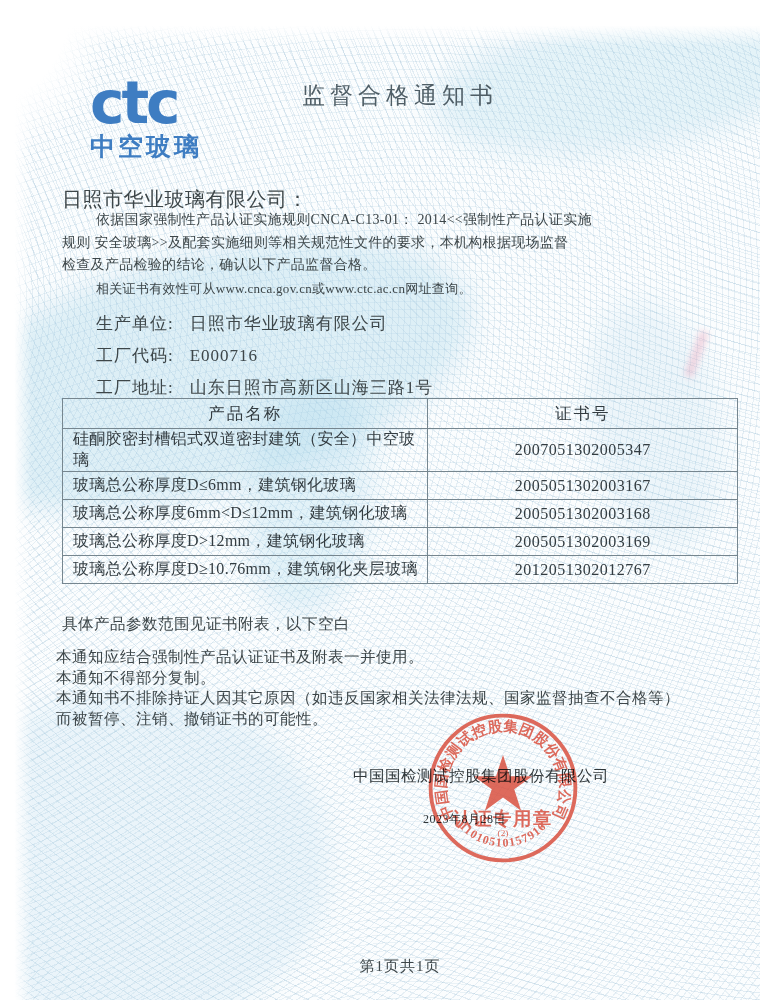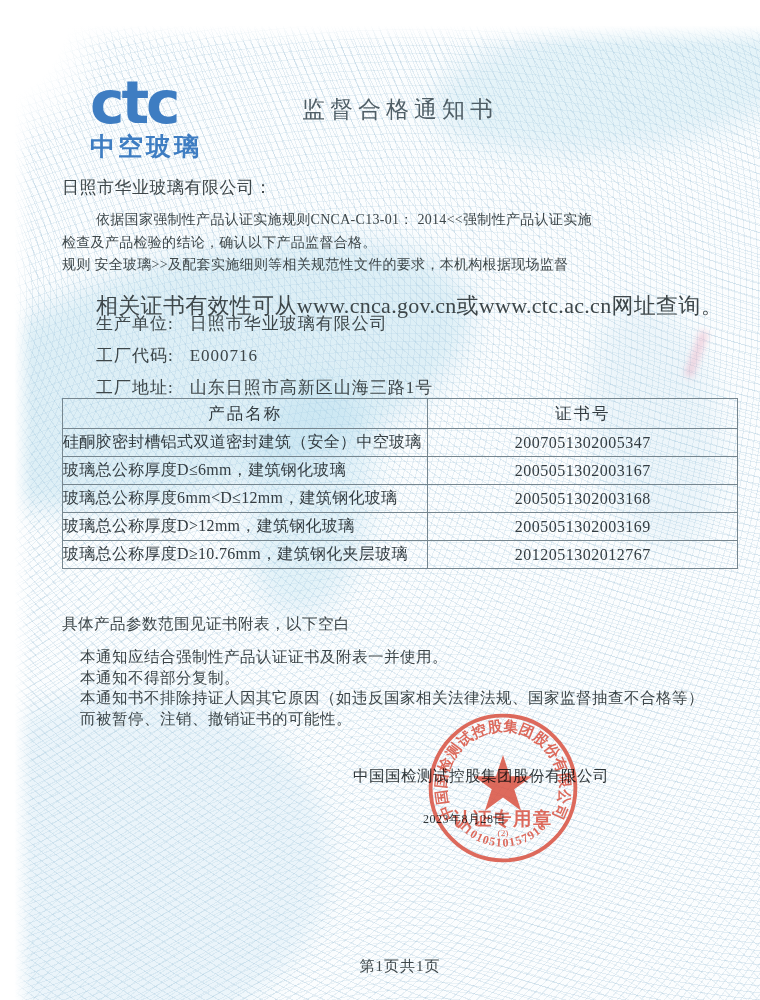--- a/index.html
+++ b/index.html
@@ -32,53 +32,53 @@
   .logo { position:absolute; left:90px; top:74px; color:#3e7dc2; }
   .logo-ctc {
     font-family:"DejaVu Sans","Liberation Sans",sans-serif;
     font-weight:bold; font-size:58px; line-height:58px; letter-spacing:-3px;
   }
   .logo-cn {
     font-family:"DejaVu Sans","Liberation Sans",sans-serif;
     font-weight:bold; font-size:25px; line-height:26px; letter-spacing:3px; margin-top:2px;
   }
   .doc-title {
-    position:absolute; left:260px; top:94px; width:280px;
+    position:absolute; left:260px; top:80px; width:280px;
     text-align:center; font-size:23px; letter-spacing:5px; color:#4f5e66;
   }
 
   
-  .addressee { position:absolute; left:62px; top:176px; font-size:17px; letter-spacing:0.5px; }
+  .addressee { position:absolute; left:62px; top:186px; font-size:20px; letter-spacing:0.5px; }
   .para { position:absolute; left:62px; top:209px; font-size:14px; line-height:22.5px; letter-spacing:0.3px; }
   .para .line { white-space:nowrap; }
   .para .line.first { text-indent:34px; }
-  .validity { position:absolute; left:96px; top:280px; font-size:22px; letter-spacing:0.3px;margin-top:11px; }
+  .validity { position:absolute; left:96px; top:280px; font-size:13px; letter-spacing:0.3px; }
 
   .field { position:absolute; left:96px; font-size:17px; letter-spacing:1px; }
   .field .val { margin-left:16px; }
   #field-0 { top:312px; } #field-1 { top:344px; } #field-2 { top:376px; }
 
   
   .cert-table {
     position:absolute; left:62px; top:398px; width:676px;
     border-collapse:collapse;
     font-size:16px; color:#333c41;
   }
   .cert-table th, .cert-table td { border:1px solid #76868f;font-family:Liberation Serif, serif; }
   .cert-table { border:1.5px solid #6d7d86; }
   .cert-table th { height:30px; font-weight:normal; font-size:16.5px; letter-spacing:2px; }
   .cert-table td { height:28px; }
-  .cert-table td.product { text-align:left; letter-spacing:0.3px; }
+  .cert-table td.product { padding-left:10px; text-align:left; letter-spacing:0.3px; }
   .cert-table td.cert, .cert-table th.cert-h { text-align:center; }
   .cert-table td.cert { font-family:"Liberation Serif","DejaVu Serif",serif; letter-spacing:0.5px; }
   .col-product { width:366px; } .col-cert { width:310px; }
 
   
   .blank-note { position:absolute; left:62px; top:614px; font-size:15.5px; letter-spacing:0.5px; }
-  .notes { position:absolute; left:80px; top:647px; font-size:15.5px; line-height:20.5px; letter-spacing:0.5px; }
+  .notes { position:absolute; left:56px; top:647px; font-size:15.5px; line-height:20.5px; letter-spacing:0.5px; }
   .notes .line { white-space:nowrap; }
 
   
   .issuer { position:absolute; left:353px; top:766px; font-size:15.5px; letter-spacing:0.5px; color:#2f3639; }
   .issue-date { position:absolute; left:423px; top:811px; font-size:12px; letter-spacing:0.5px; color:#2f3639; }
   .stamp-wrap {
     position:absolute; left:426px; top:711px; width:154px; height:154px;
     opacity:0.85; mix-blend-mode:multiply; z-index:3;
   }
   .stamp-wrap svg { width:100%; height:100%; }
@@ -107,22 +107,22 @@
 
     <div class="logo">
       <div class="logo-ctc">ctc</div>
       <div class="logo-cn">中空玻璃</div>
     </div>
     <div class="doc-title">监督合格通知书</div>
 
     <div class="addressee">日照市华业玻璃有限公司：</div>
     <div class="para">
       <div class="line first">依据国家强制性产品认证实施规则CNCA-C13-01： 2014&lt;&lt;强制性产品认证实施</div>
+      <div class="line">规则 安全玻璃&gt;&gt;及配套实施细则等相关规范性文件的要求，本机构根据现场监督</div>
       <div class="line">检查及产品检验的结论，确认以下产品监督合格。</div>
-      <div class="line">规则 安全玻璃&gt;&gt;及配套实施细则等相关规范性文件的要求，本机构根据现场监督</div>
     </div>
     <div class="validity">相关证书有效性可从www.cnca.gov.cn或www.ctc.ac.cn网址查询。</div>
 
     <div class="field" id="field-0">
       <span>生产单位:</span><span class="val">日照市华业玻璃有限公司</span>
     </div>
     <div class="field" id="field-1">
       <span>工厂代码:</span><span class="val">E000716</span>
     </div>
     <div class="field" id="field-2">

